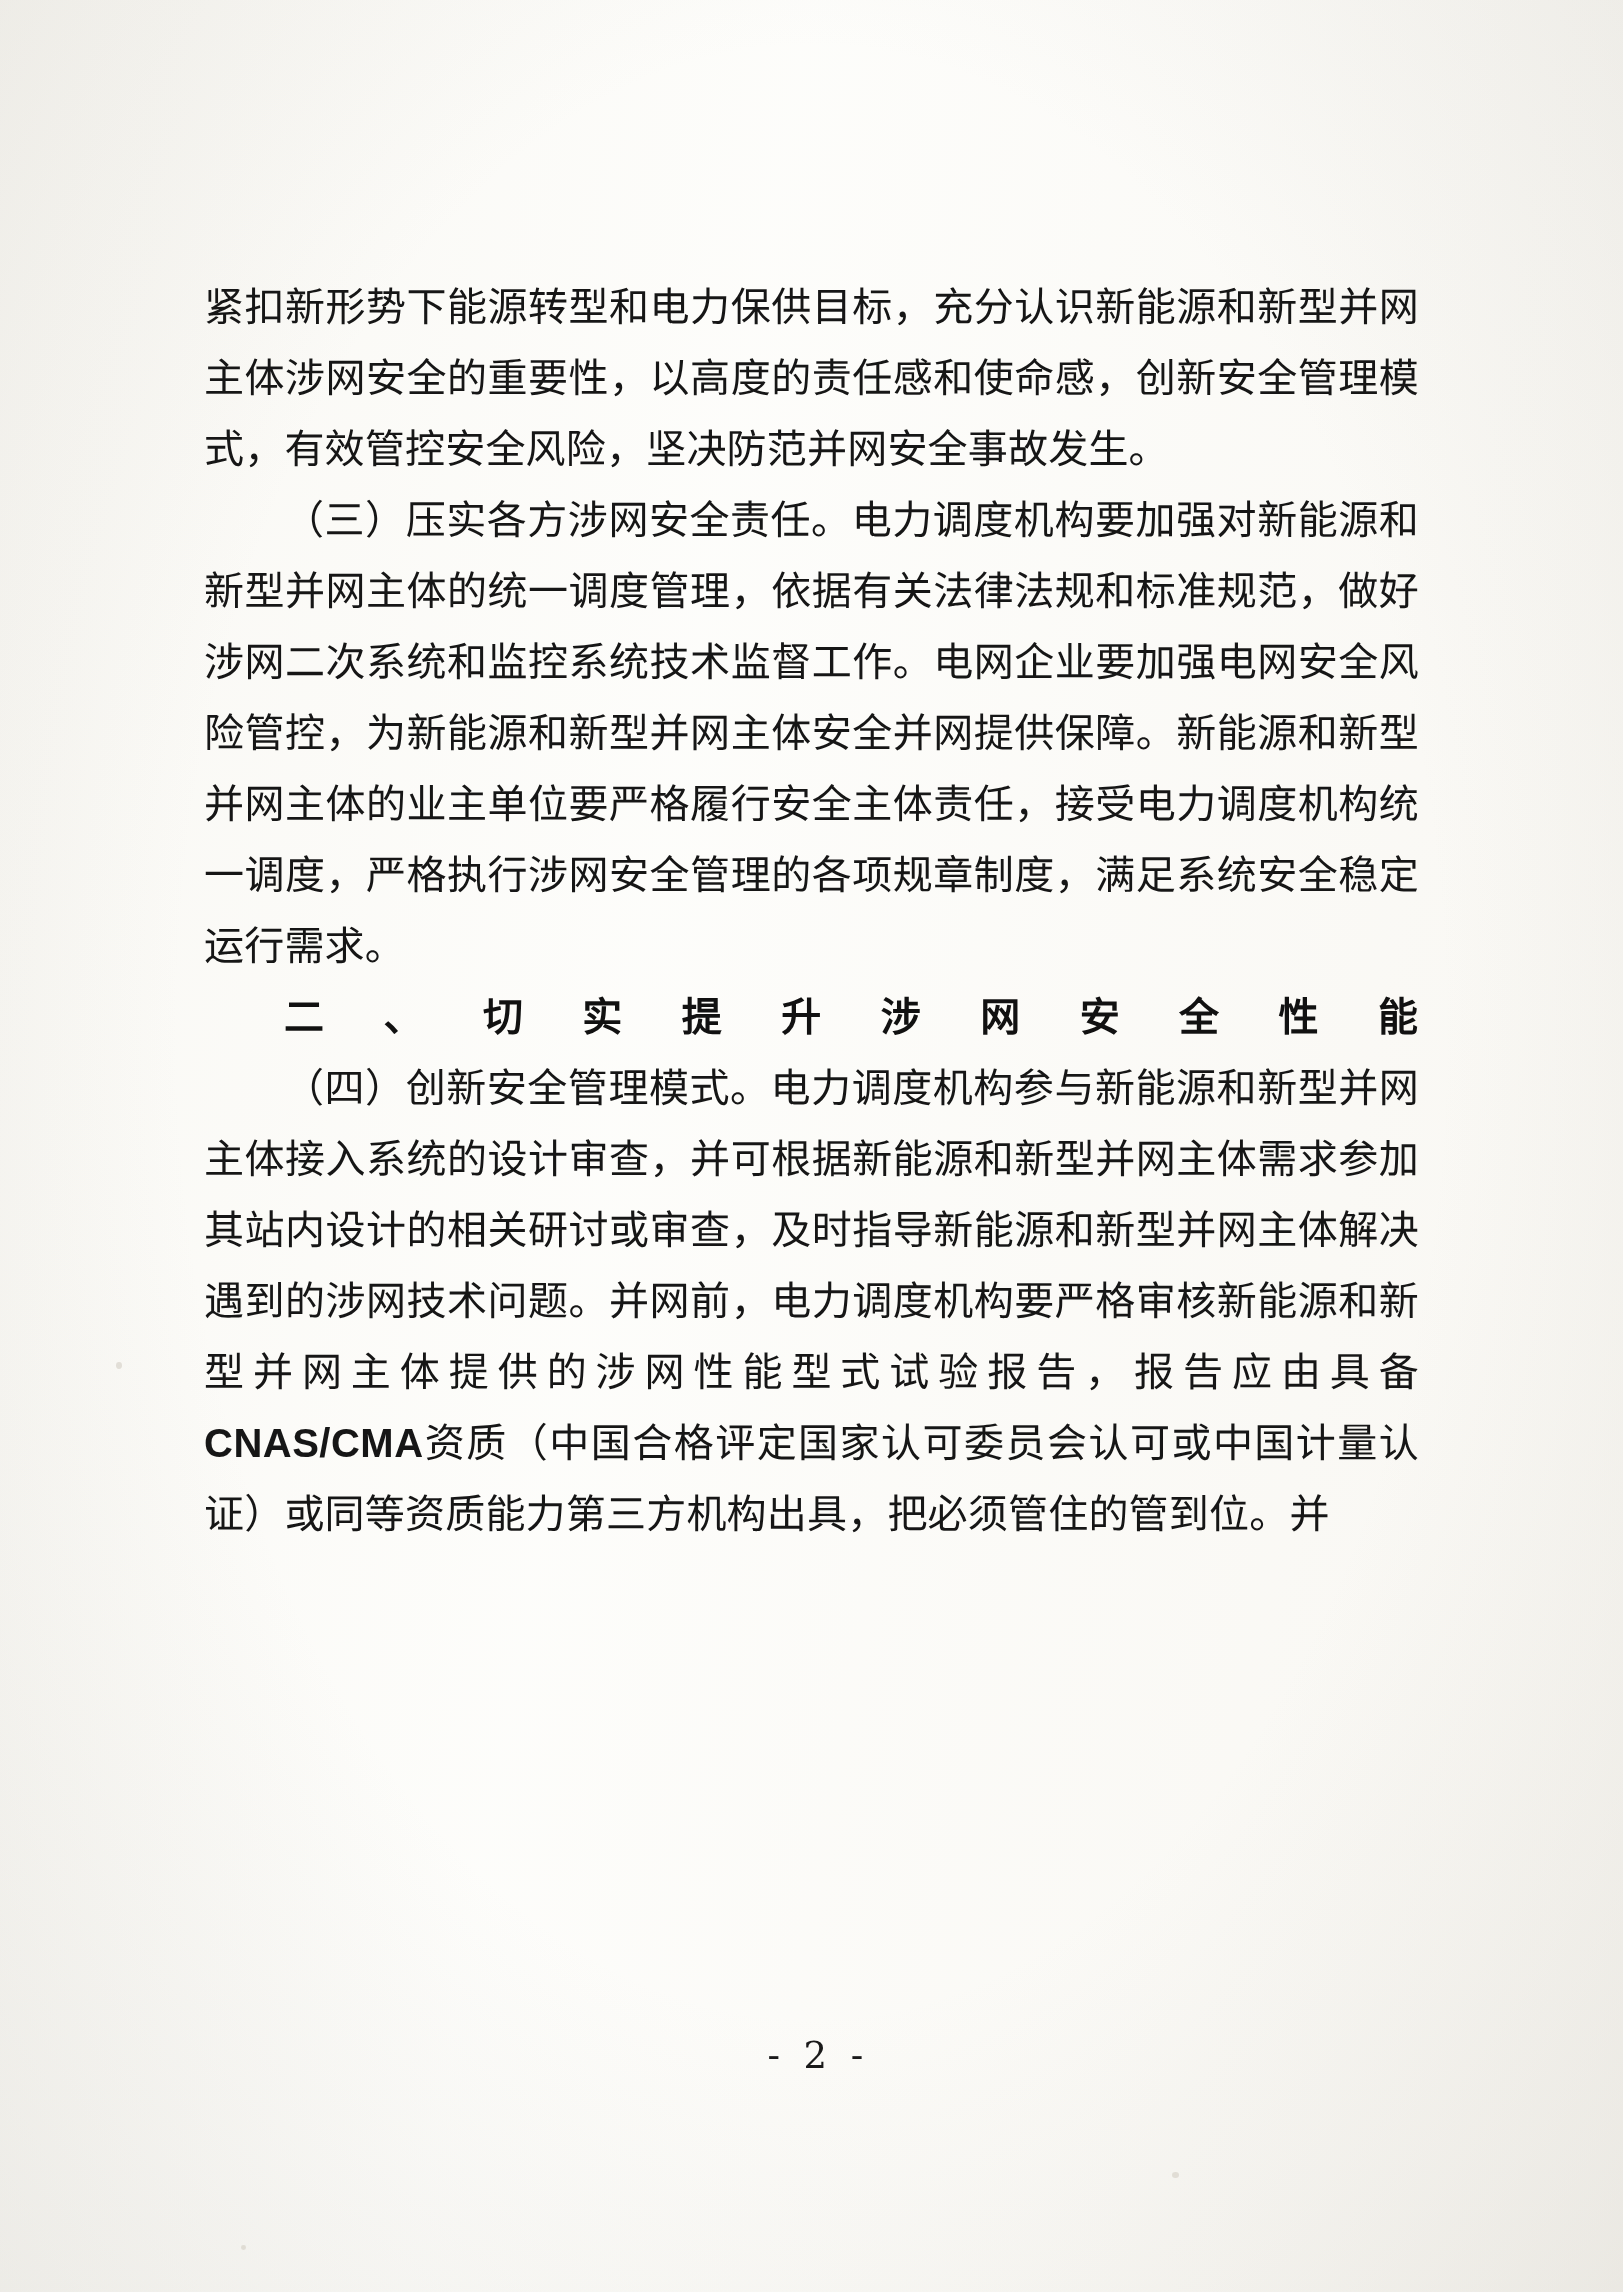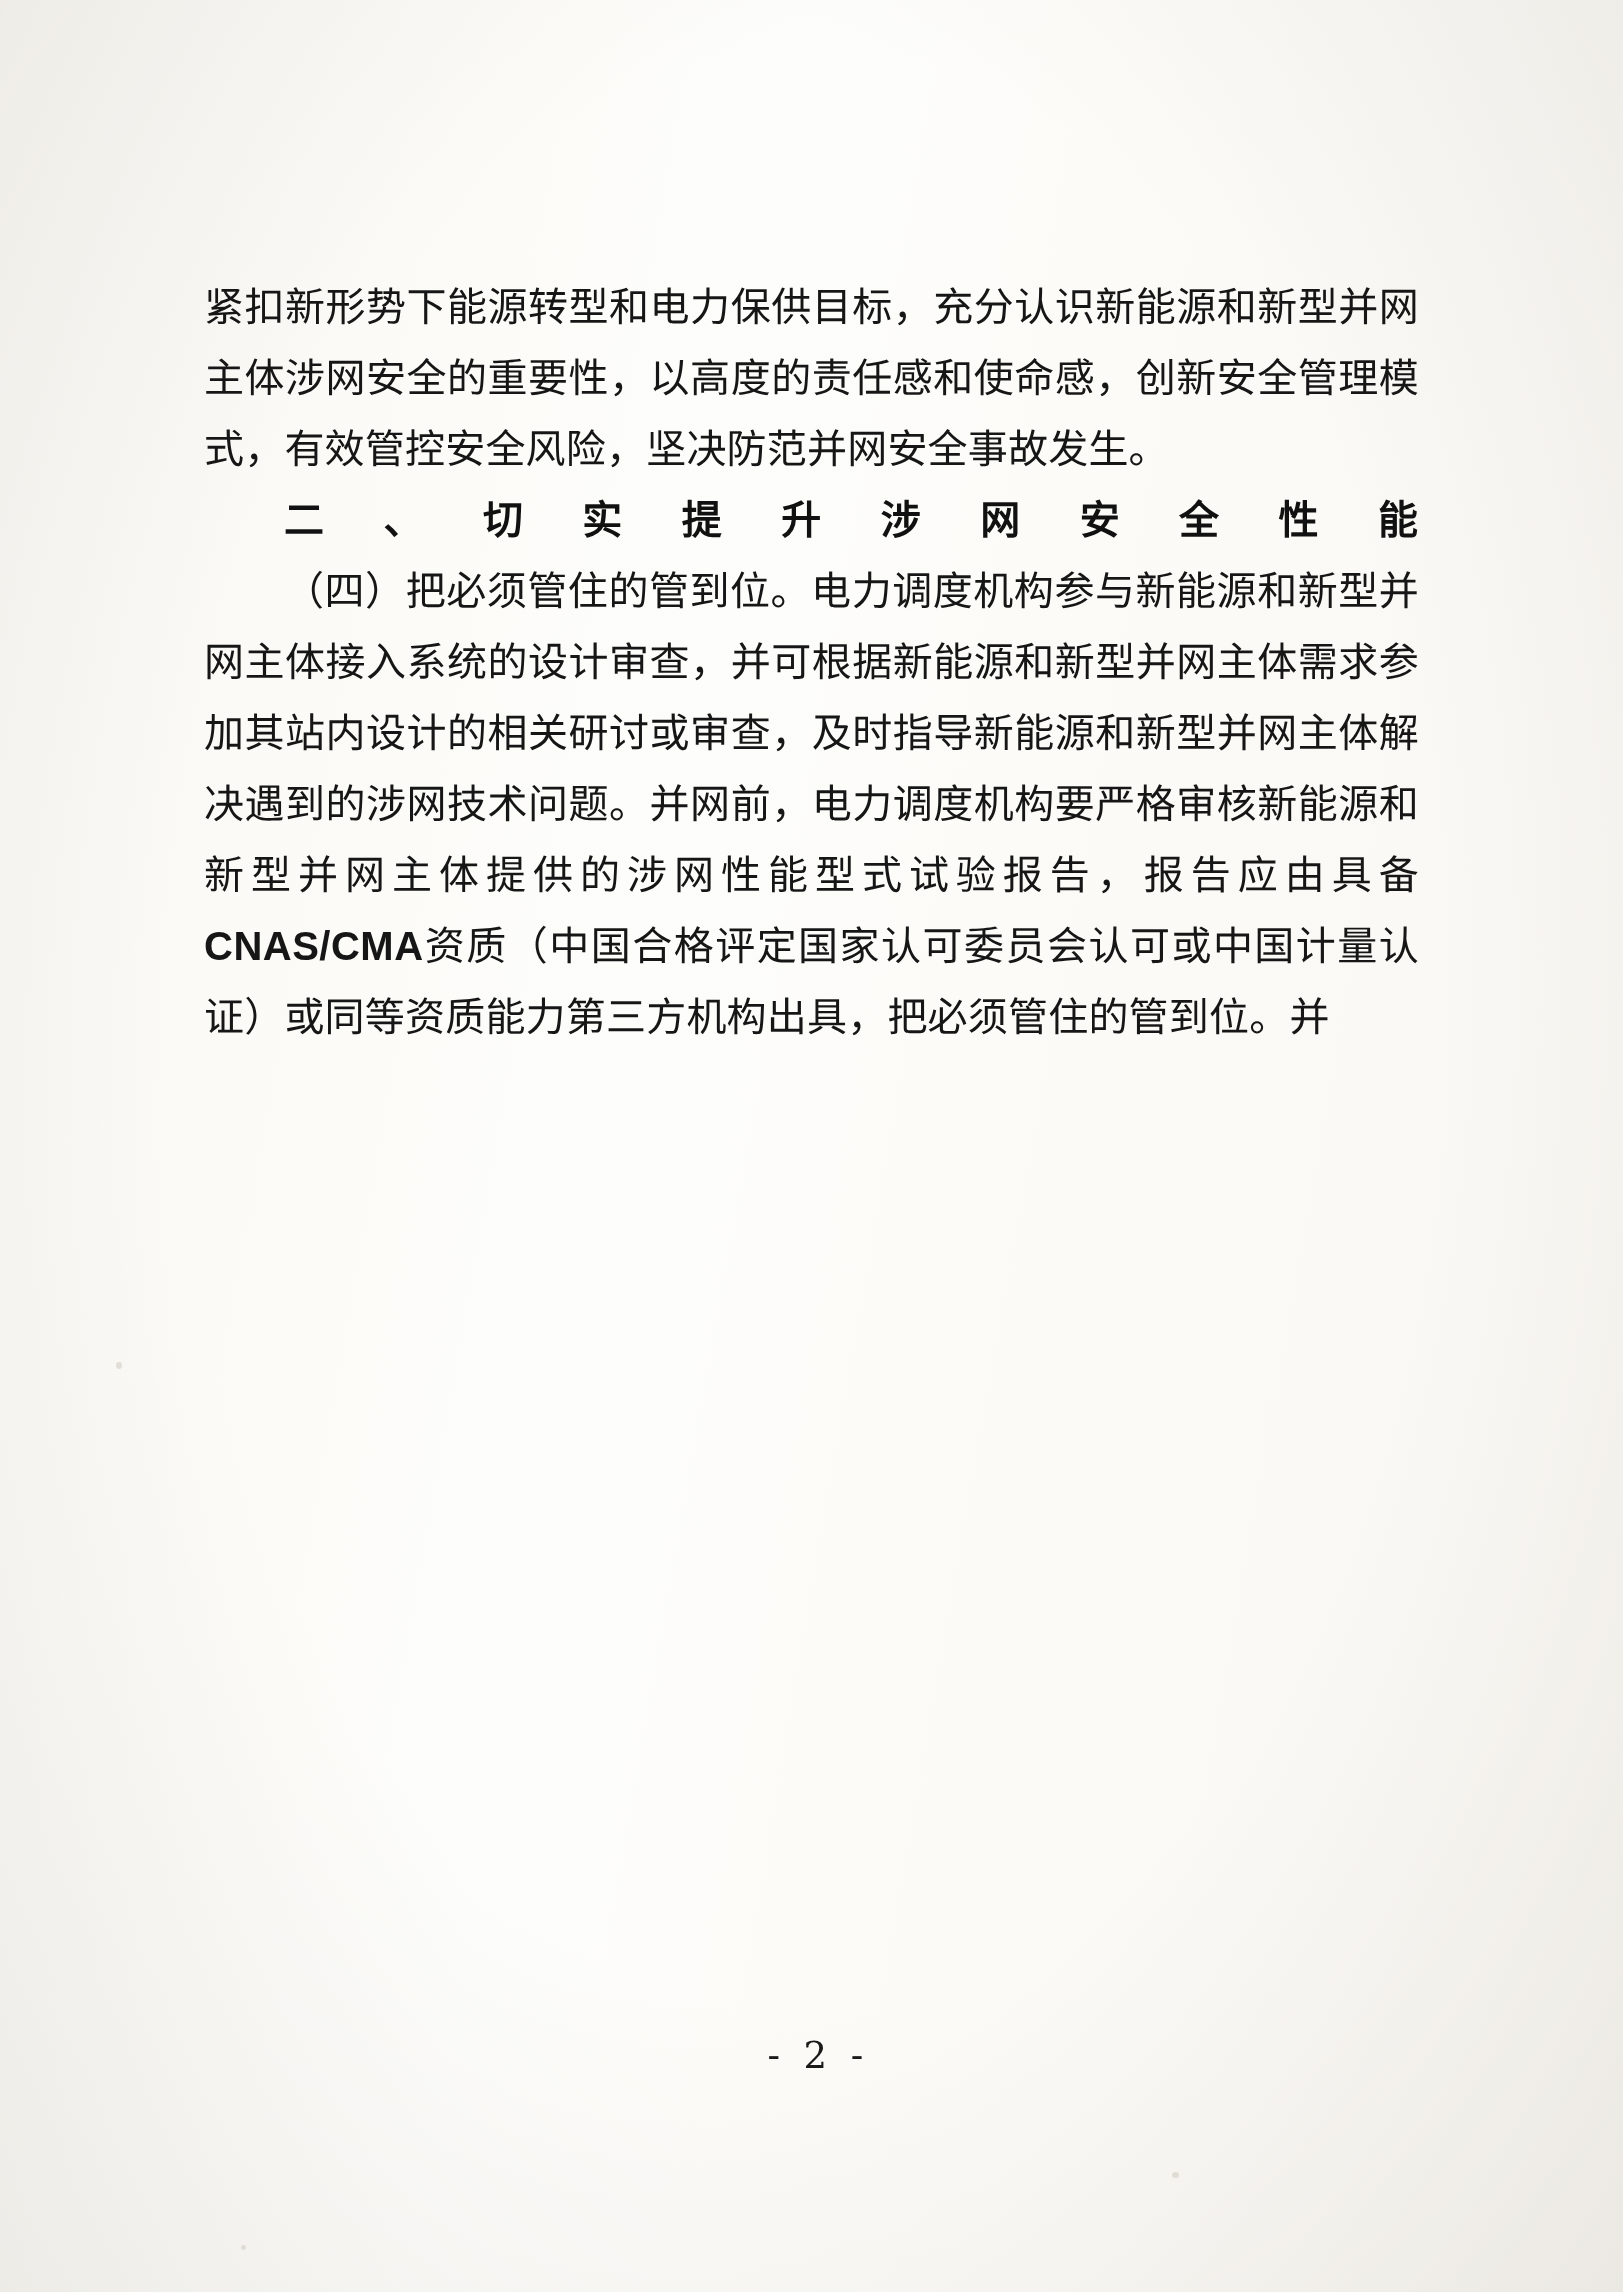--- a/index.html
+++ b/index.html
@@ -90,22 +90,23 @@
 
   <div class="speck" style="left:116px; top:1362px; width:5.9px; height:6.9px;"></div>
   <div class="speck" style="left:1172px; top:2172px; width:6.9px; height:5.9px;"></div>
   <div class="speck" style="left:241px; top:2245px; width:4.9px; height:4.9px;"></div>
 
   <div class="content">
 
     <p class="last-left">紧扣新形势下能源转型和电力保供目标，充分认识新能源和新型并网主体涉网安全的重要性，以高度的责任感和使命感，创新安全管理模式，有效管控安全风险，坚决防范并网安全事故发生。</p>
 
 
+    <p class="indent last-left">（三）压实各方涉网安全责任。电力调度机构要加强对新能源和新型并网主体的统一调度管理，依据有关法律法规和标准规范，做好涉网二次系统和监控系统技术监督工作。电网企业要加强电网安全风险管控，为新能源和新型并网主体安全并网提供保障。新能源和新型并网主体的业主单位要严格履行安全主体责任，接受电力调度机构统一调度，严格执行涉网安全管理的各项规章制度，满足系统安全稳定运行需求。</p>
 
     <p class="heading">二、切实提升涉网安全性能</p>
 
-    <p class="indent last-left"><span>（四）把必须管住的管到位。电力调度机构参与新能源和新型并网主体接入系统的设计审查，并可根据新能源和新型并网主体需求参加其站内设计的相关研讨或审查，及时指导新能源和新型并网主体解决遇到的涉网技术问题。并网前，电力调度机构要严格审核新能源和新型并网主体提供的涉网性能型式试验报告，报告应由具备</span><span class="latin">CNAS/CMA</span><span>资质（中国合格评定国家认可委员会认可或中国计量认证）或同等资质能力第三方机构出具，把必须管住的管到位。并</span></p>
+    <p class="indent last-left"><span>（四）创新安全管理模式。电力调度机构参与新能源和新型并网主体接入系统的设计审查，并可根据新能源和新型并网主体需求参加其站内设计的相关研讨或审查，及时指导新能源和新型并网主体解决遇到的涉网技术问题。并网前，电力调度机构要严格审核新能源和新型并网主体提供的涉网性能型式试验报告，报告应由具备</span><span class="latin">CNAS/CMA</span><span>资质（中国合格评定国家认可委员会认可或中国计量认证）或同等资质能力第三方机构出具，把必须管住的管到位。并</span></p>
 
   </div>
 
   <div class="page-number">- 2 -</div>
 </div>
 
 
 </body></html>

